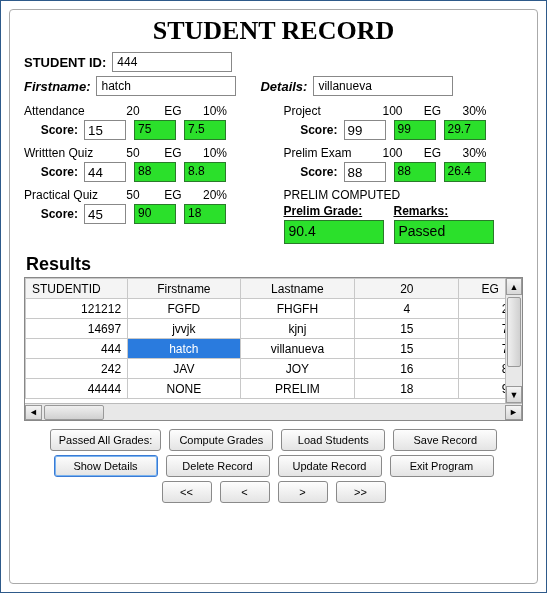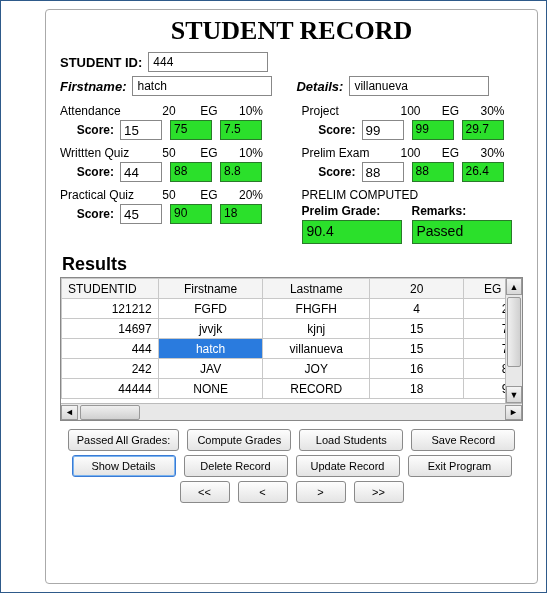--- a/index.html
+++ b/index.html
@@ -49,21 +49,20 @@
   color: #2a4a6a;
   cursor: pointer;
 }
 .tbtn.close { background: linear-gradient(to bottom, #e58a8a, #c94a4a); color: #fff; border-color: #a03030; }
 .tbtn svg { width: 10px; height: 10px; }
 .client {
   flex: 1;
   padding: 8px;
   display: flex;
   flex-direction: column;
-  margin-left: 36px;
 }
 .panel {
   flex: 1;
   border: 1px solid #aaa;
   border-radius: 4px;
   padding: 6px 14px 8px 14px;
   display: flex;
   flex-direction: column;
 }
 h1 {
@@ -111,21 +110,21 @@
   border: 1px solid #2a7a2a;
   background: #2be02b;
   margin-left: 8px;
   padding: 1px 3px;
   font-size: 12px;
 }
 .computed {
   margin-top: 0px;
 }
 .computed .hdr { font-size: 12px; margin-bottom: 2px; }
-.computed .labels { display: flex; gap: 10px; margin-bottom: 2px; }
+.computed .labels { display: flex; gap: 10px; margin-bottom: 2px; text-decoration: underline; }
 .computed .labels span { font-weight: bold; font-size: 12px; }
 .computed .vals { display: flex; gap: 10px; }
 .bigbox {
   width: 100px; height: 24px;
   border: 1px solid #2a7a2a;
   background: #2be02b;
   font-size: 14px;
   padding: 2px 4px;
 }
 .results-label {
@@ -362,21 +361,21 @@
               <tr>
                 <td>242</td>
                 <td class="c">JAV</td>
                 <td class="c">JOY</td>
                 <td class="c">16</td>
                 <td>80</td>
               </tr>
               <tr>
                 <td>44444</td>
                 <td class="c">NONE</td>
-                <td class="c">RECORD</td>
+                <td class="c">PRELIM</td>
                 <td class="c">18</td>
                 <td>90</td>
               </tr>
             </tbody>
           </table>
         </div>
         <div class="vscroll">
           <div class="arr">▲</div>
           <div class="tr">
               <div class="thumb"></div>

